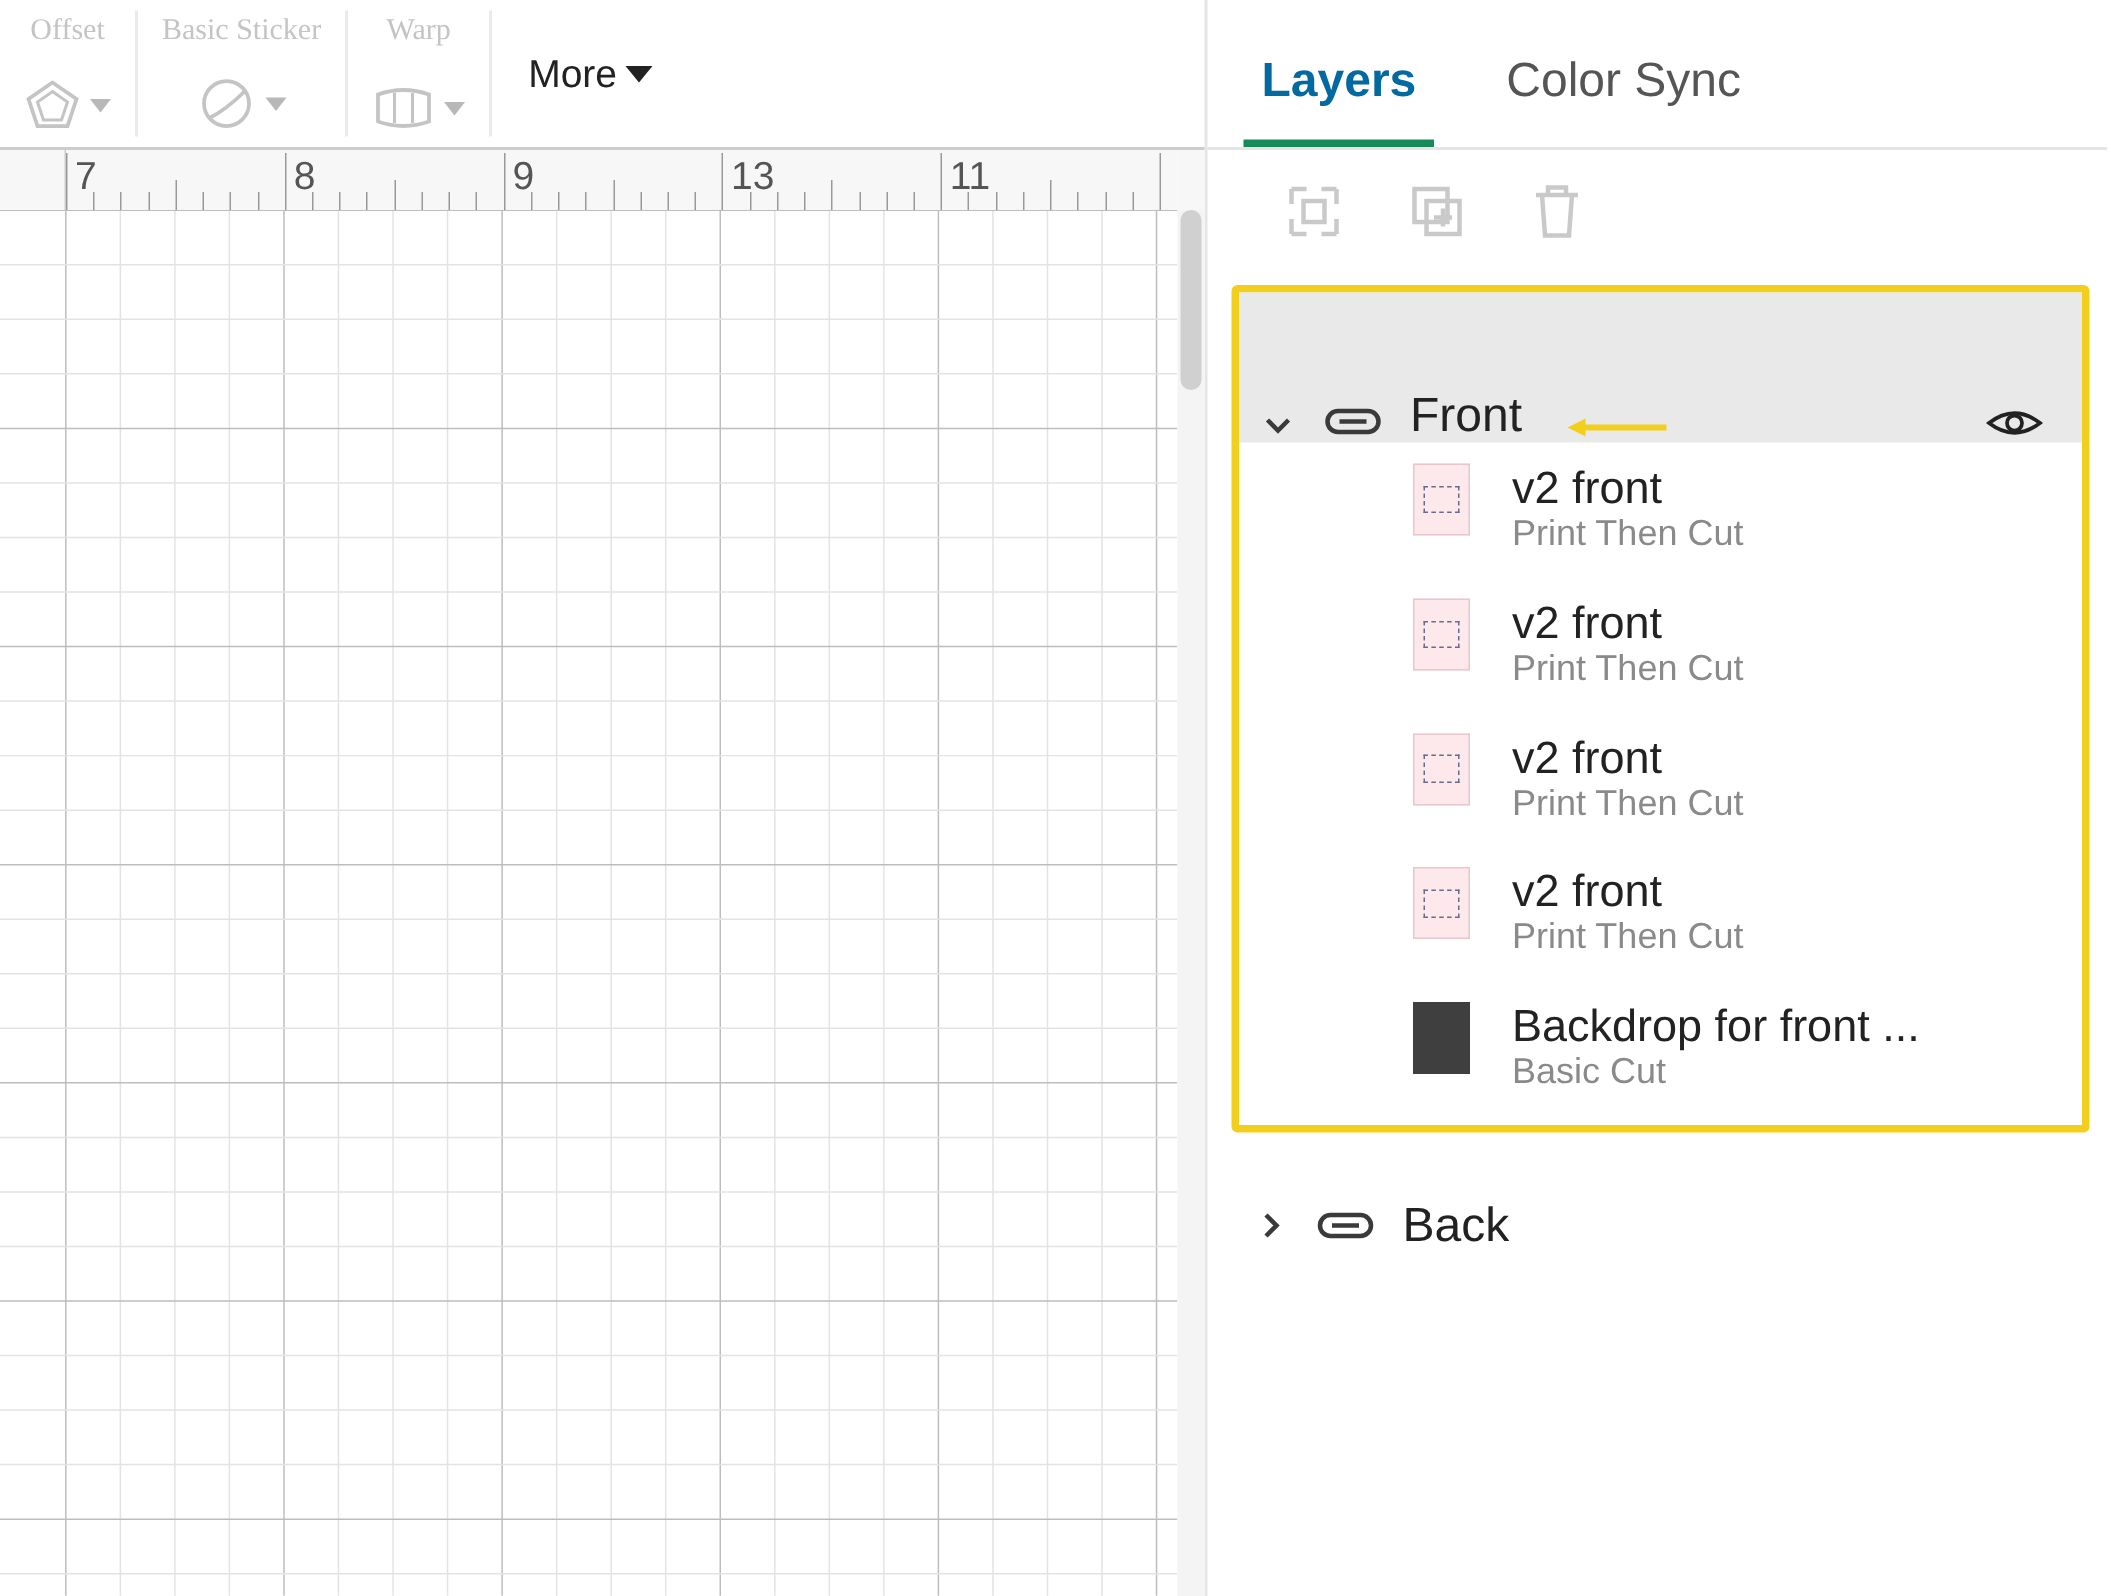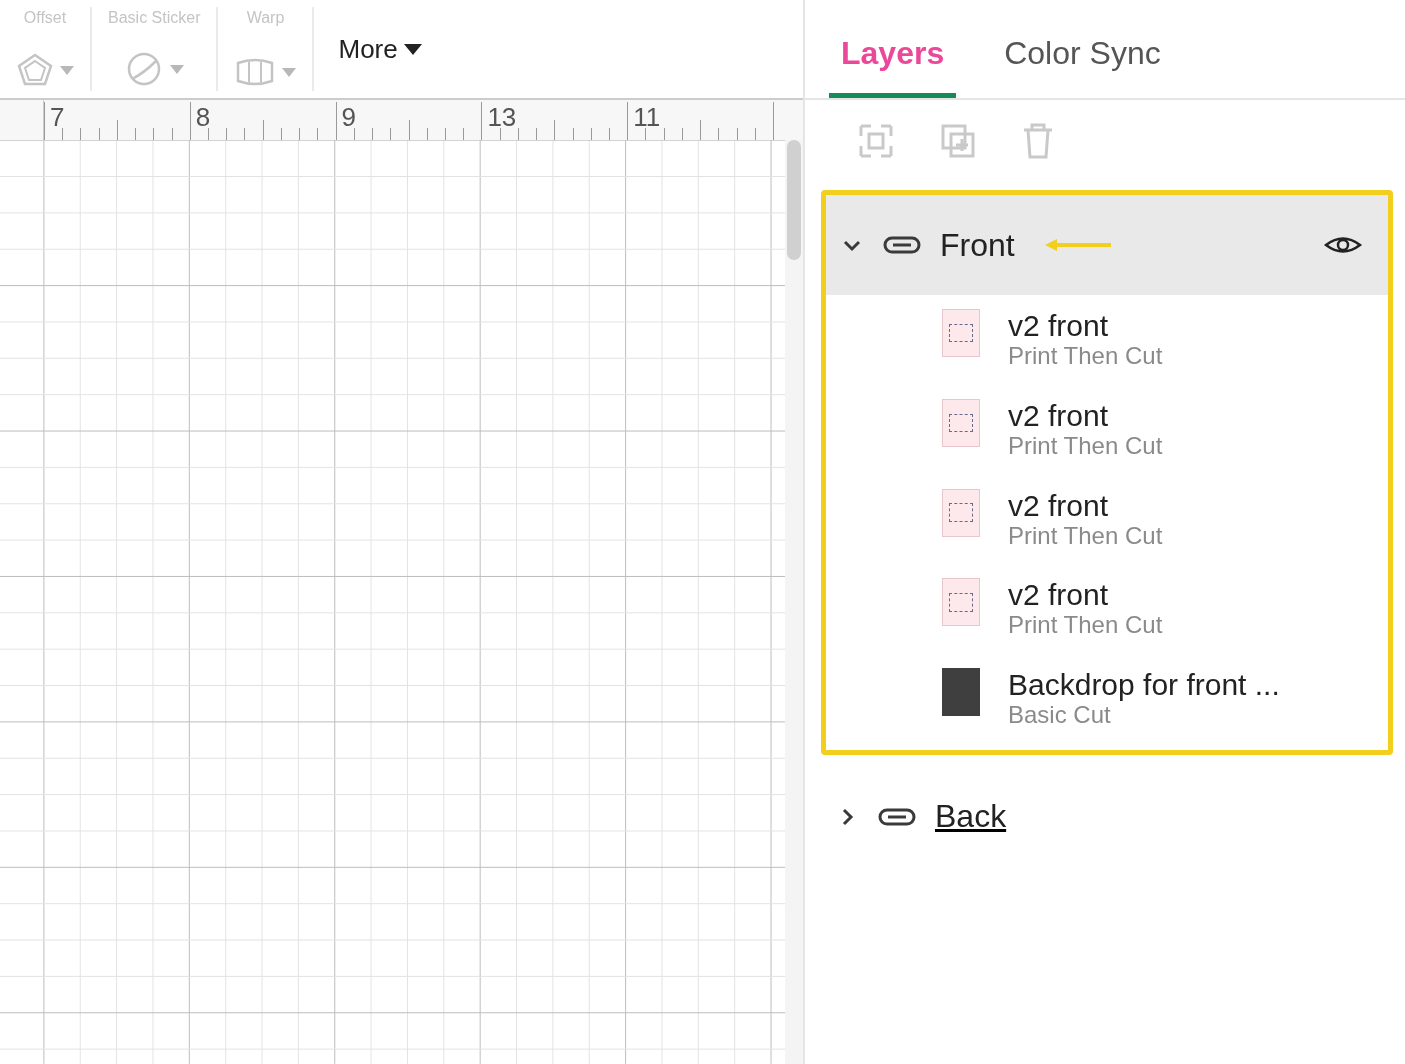--- a/index.html
+++ b/index.html
@@ -4,21 +4,21 @@
 <style>
   * { box-sizing: border-box; margin: 0; padding: 0; }
   html, body { width: 1405px; height: 1064px; font-family: -apple-system, BlinkMacSystemFont, "Segoe UI", Helvetica, Arial, sans-serif; overflow: hidden; background:#fff; }
   .app { display: flex; width: 100%; height: 100%; }
   .left  { width: 805px; height: 100%; display:flex; flex-direction:column; border-right:2px solid #e5e5e5;}
   .right { flex:1; height:100%; display:flex; flex-direction:column; }
 
   
   .toolbar { height:98px; display:flex; align-items:center; }
   .tool-btn { height:84px; display:flex; flex-direction:column; align-items:center; justify-content:space-between; padding:2px 16px 4px 16px; color:#b8b8b8;}
-  .tool-label { font-size:16px; font-weight:400; color:#c4c4c4; }
+  .tool-label { font-size:20px; font-weight:400; color:#c4c4c4;font-family:Liberation Serif, serif; }
   .tool-icon-row { display:flex; align-items:center; gap:6px; }
   .sep { width:2px; height:84px; background:#eaeaea; }
   .more-btn { display:flex; align-items:center; gap:6px; padding:0 24px; font-size:26px; color:#222; height:84px;}
   .tri { width:0;height:0;border-left:9px solid transparent;border-right:9px solid transparent;border-top:11px solid currentColor; }
   .tri-sm { width:0;height:0;border-left:7px solid transparent;border-right:7px solid transparent;border-top:9px solid #b8b8b8; }
 
   
   .icon-offset, .icon-sticker, .icon-warp { stroke:#c4c4c4; fill:none; }
 
   
@@ -32,30 +32,30 @@
   .corner-box{position:absolute;left:0;top:0;width:44px;height:40px;background:#f7f7f7;border-right:1px solid #ccc;}
   .scroll-corner{position:absolute; right:0; top:0; width:18px; height:40px; background:#f7f7f7;}
   .grid-wrap{position:absolute; left:0; right:18px; top:40px; bottom:0;}
   .grid-svg{width:100%; height:100%;}
   .vscroll{position:absolute; right:0; top:40px; width:18px; bottom:0; background:#f4f4f4;}
   .vthumb{position:absolute; left:2px; right:2px; top:0; height:120px; background:#d0d0d0; border-radius:7px;}
 
   
   .tabs-row { height:98px; display:flex; align-items:flex-end; gap:60px; padding-left:36px; }
   .tab { font-size:32px; padding-bottom:26px; color:#555; position:relative; }
-  .tab.active { color:#ec4899; font-weight:600; }
+  .tab.active { color:#0369a1; font-weight:600; }
   .tab.active::after{content:"";position:absolute;left:-12px;right:-12px;bottom:0;height:5px;background:#178a5a;}
   .tabs-border{height:2px;background:#e5e5e5;}
   .action-row{height:82px;display:flex;align-items:center;gap:40px;padding-left:50px;}
   .action-icon{stroke:#c9c9c9;fill:none;}
 
   .layers-body{flex:1;overflow:auto;padding:8px 12px 0 16px;}
   .group-box{border:5px solid #f2cf1d; border-radius:4px; padding-bottom:6px; margin-bottom:26px;}
-  .group-header{height:100px;background:#e9e9e9;display:flex;align-items:center;gap:18px;padding:0 26px 0 14px;}
-  .group-plain{height:72px;display:flex;align-items:center;gap:18px;padding:0 26px 0 14px;text-decoration:underline;}
+  .group-header{height:100px;background:#e9e9e9;display:flex;align-items:flex-end;gap:18px;padding:0 26px 0 14px;}
+  .group-plain{height:72px;display:flex;align-items:center;gap:18px;padding:0 26px 0 14px;}
   .chev{stroke:#3a3a3a;fill:none;}
   .attach-icon{stroke:#3a3a3a;fill:none;}
   .group-name{font-size:32px;color:#222;}
   .eye{stroke:#222;fill:none;margin-left:auto;}
   .arrow-annot{margin-left:10px;}
 
   .layer-item{display:flex;gap:28px;padding:14px 20px 14px 116px;}
   .thumb{width:38px;height:48px;display:flex;align-items:center;justify-content:center;}
   .thumb.ptc{background:#fde8ec;border:1px solid #e9c5cc;position:relative;}
   .thumb.ptc::after{content:"";position:absolute;left:18%;right:18%;top:30%;bottom:30%;border:1px dashed #6a6a8a;}

